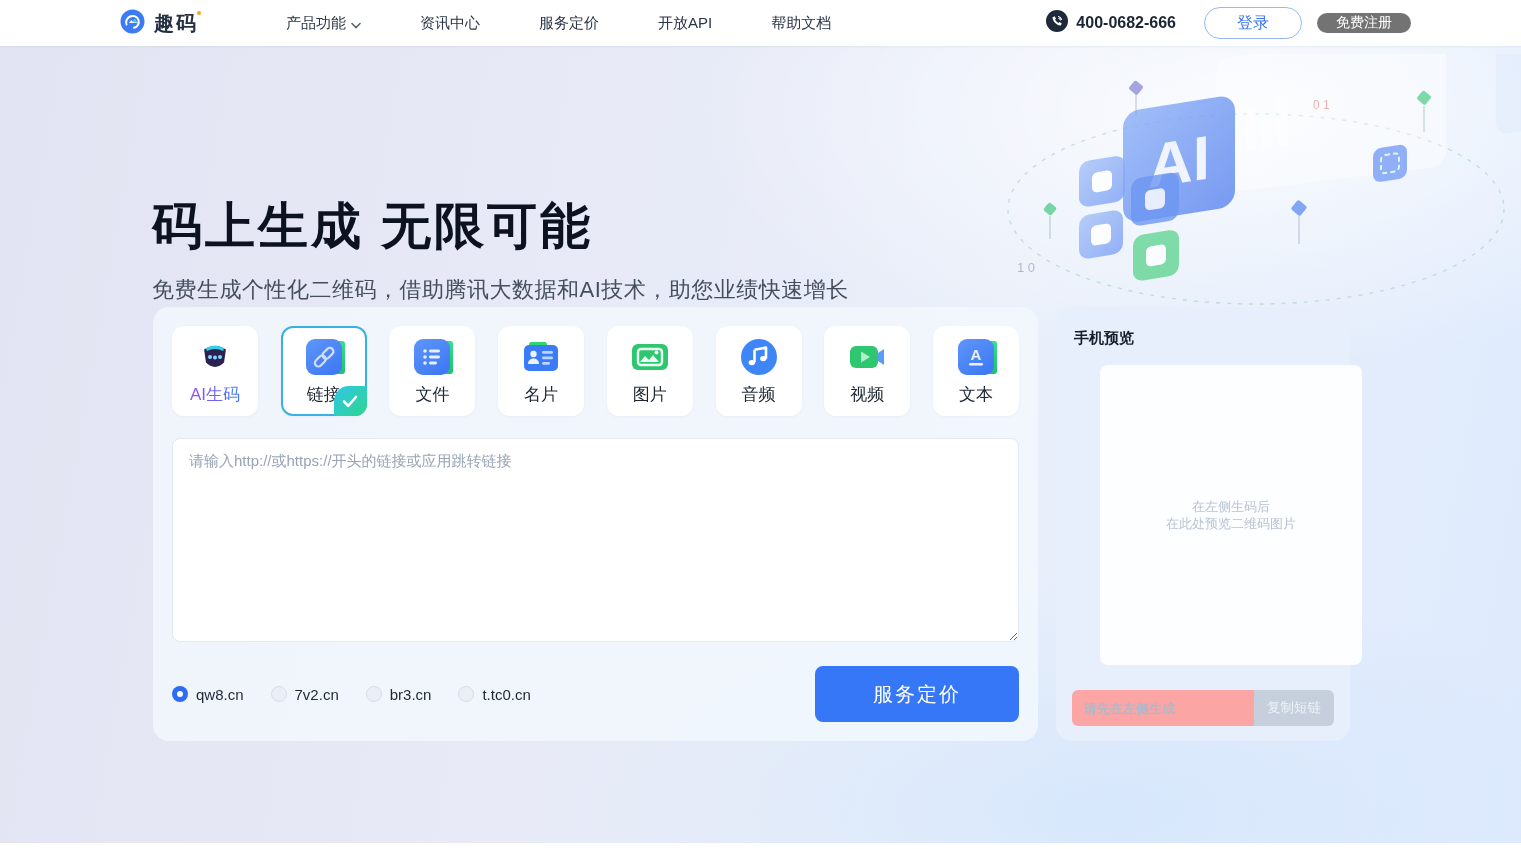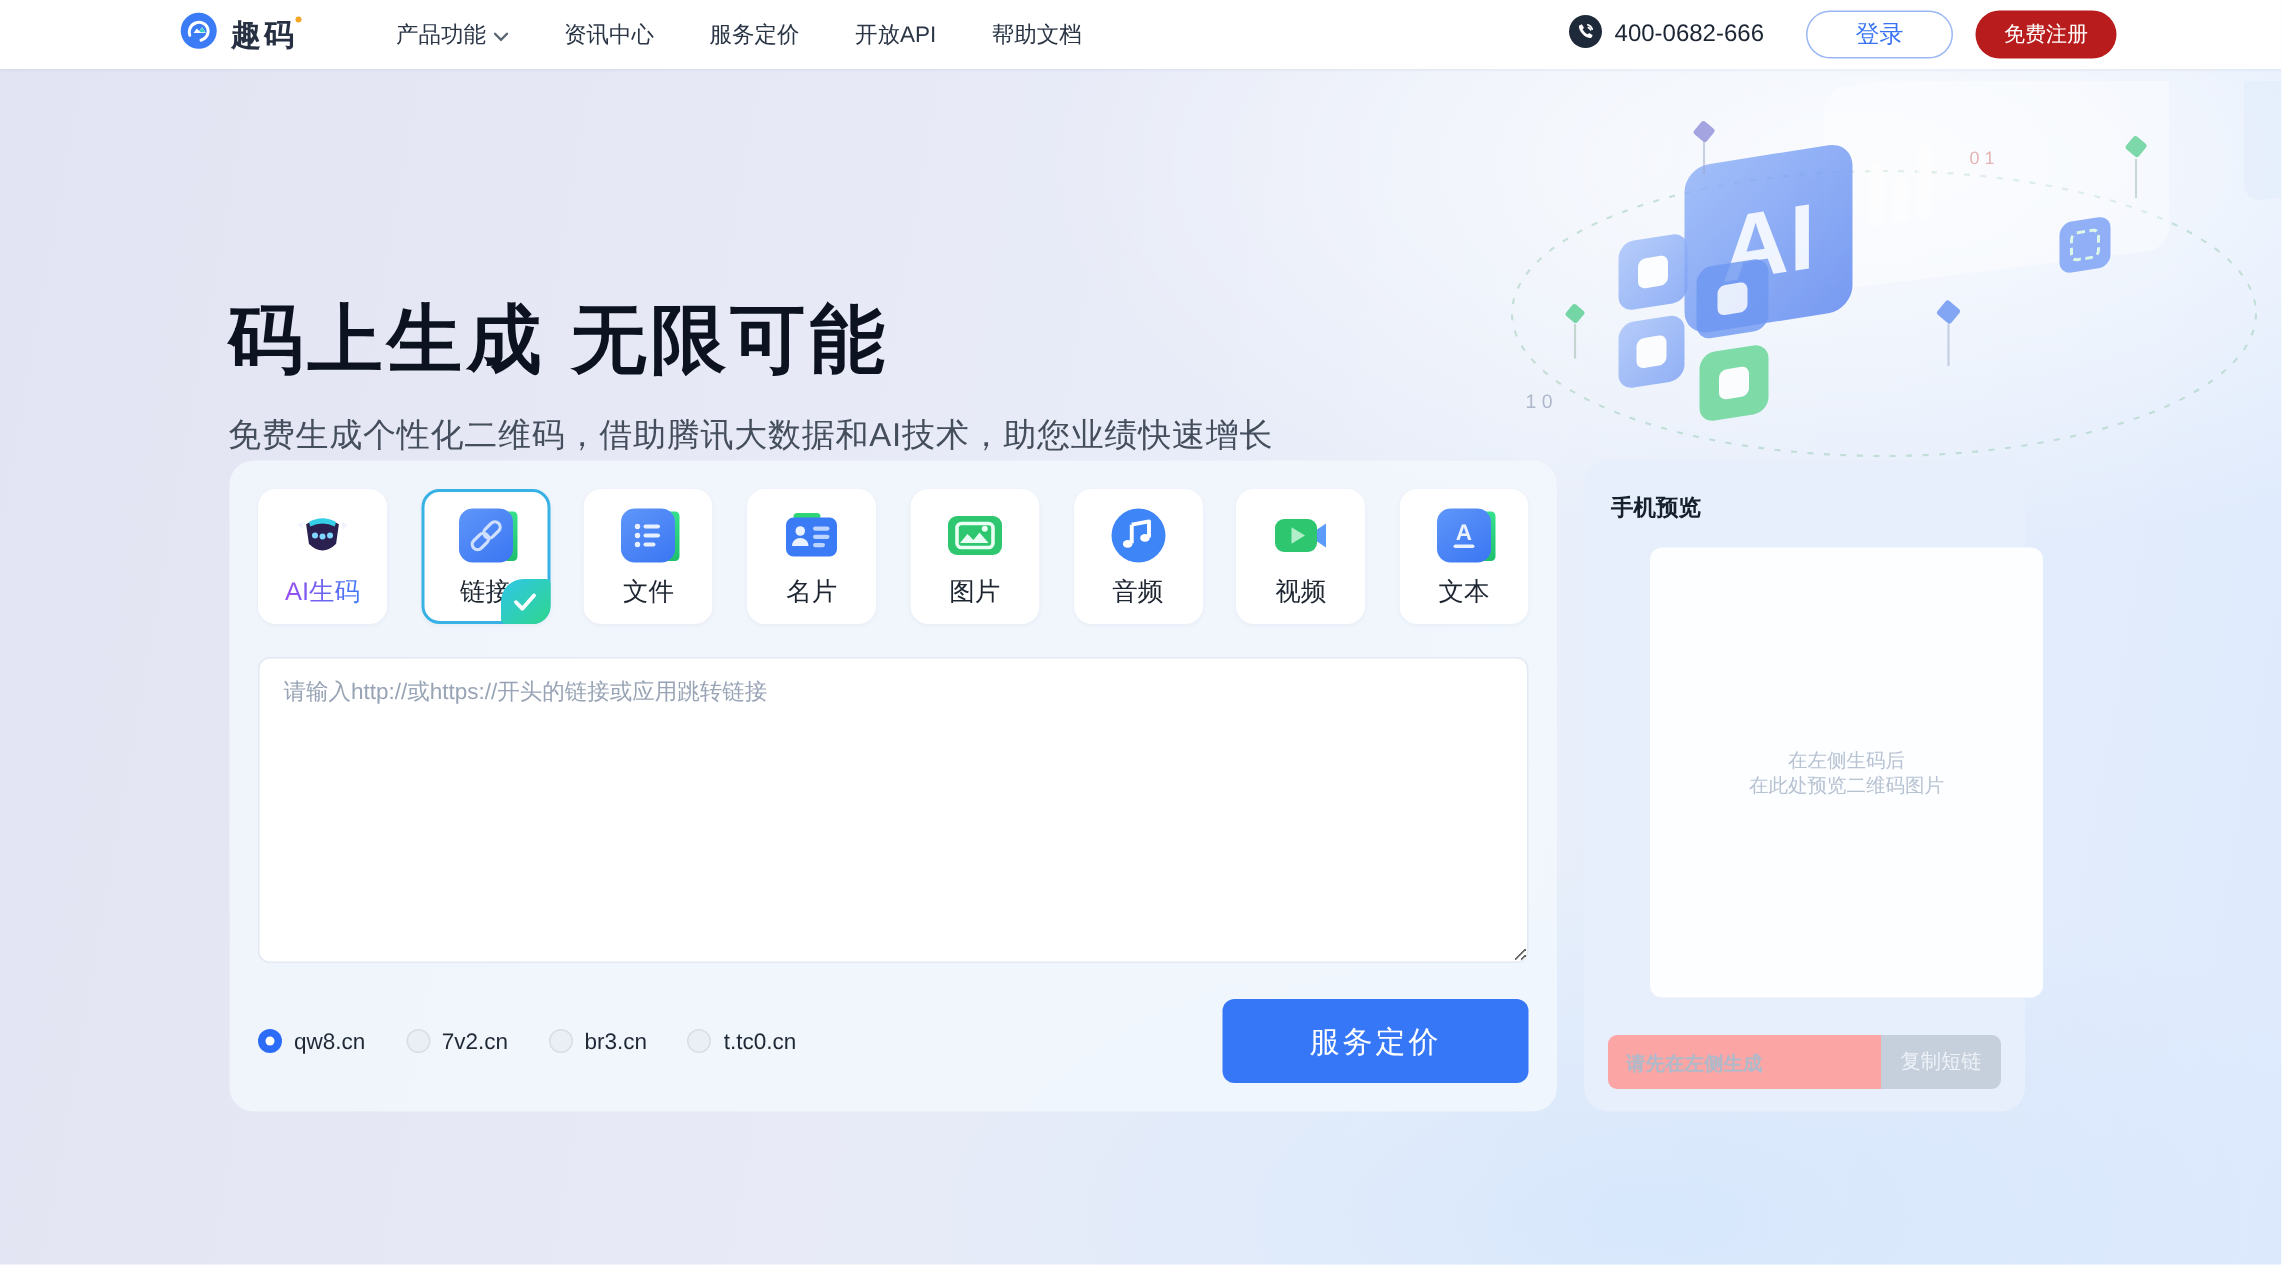--- a/index.html
+++ b/index.html
@@ -7,26 +7,26 @@
 
   
   .header{ height:46px; background:#fff; display:flex; align-items:center;
            padding:0 110px 0 120px; position:relative; z-index:5;
            box-shadow:0 1px 2px rgba(20,40,80,.06); }
   .brand{ display:flex; align-items:center; gap:9px; cursor:pointer; }
   .brand-text{ font-size:20px; font-weight:700; color:#273043; letter-spacing:2px; position:relative; }
   .brand-text::after{ content:""; position:absolute; right:-3px; top:1px; width:4px; height:4px;
                       background:#f5a623; border-radius:50%; }
   .nav{ display:flex; gap:37px; margin-left:66px; }
-  .nav-item{ font-size:15px; color:#2a3545; display:flex; align-items:center; gap:5px; cursor:pointer; white-space:nowrap; }
+  .nav-item{ font-size:15px; color:#2a3545; display:flex; align-items:center; gap:5px; cursor:pointer; white-space:nowrap;margin-left:22px; }
   .header-right{ margin-left:auto; display:flex; align-items:center; }
-  .phone{ display:flex; align-items:center; gap:8px; font-size:16px; color:#1c2534; font-weight:400; }
+  .phone{ display:flex; align-items:center; gap:8px; font-size:16px; color:#1c2534; font-weight:700; }
   .btn-login{ width:98px; height:32px; border:1px solid #9ab7f3; border-radius:16px; color:#3874f2;
               font-size:16px; background:#fff; margin-left:28px; cursor:pointer; }
-  .btn-register{ height:32px; padding:0 19px; border-radius:16px; background:#b91c1c; color:#fff;
+  .btn-register{ height:20px; padding:0 19px; border-radius:16px; background:#737373; color:#fff;
                  font-size:14px; border:none; margin-left:15px; cursor:pointer; }
 
   
   .hero{ position:relative; height:797px; overflow:hidden;
     background:
       radial-gradient(900px 420px at 82% 8%, rgba(255,255,255,.8), rgba(255,255,255,0) 62%),
       radial-gradient(800px 360px at 72% 96%, rgba(205,227,252,.6), rgba(205,227,252,0) 65%),
       linear-gradient(100deg,#e2e4f3 0%,#e7e9f6 34%,#e9effa 64%,#deeafd 100%);
   }
   .hero-title{ position:absolute; left:152px; top:147px; font-size:50px; font-weight:800;

